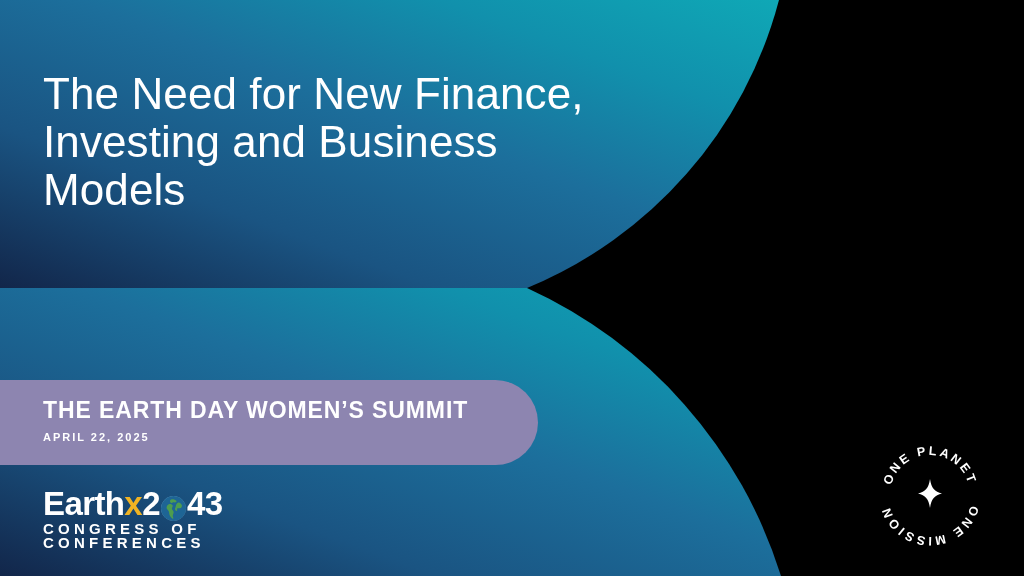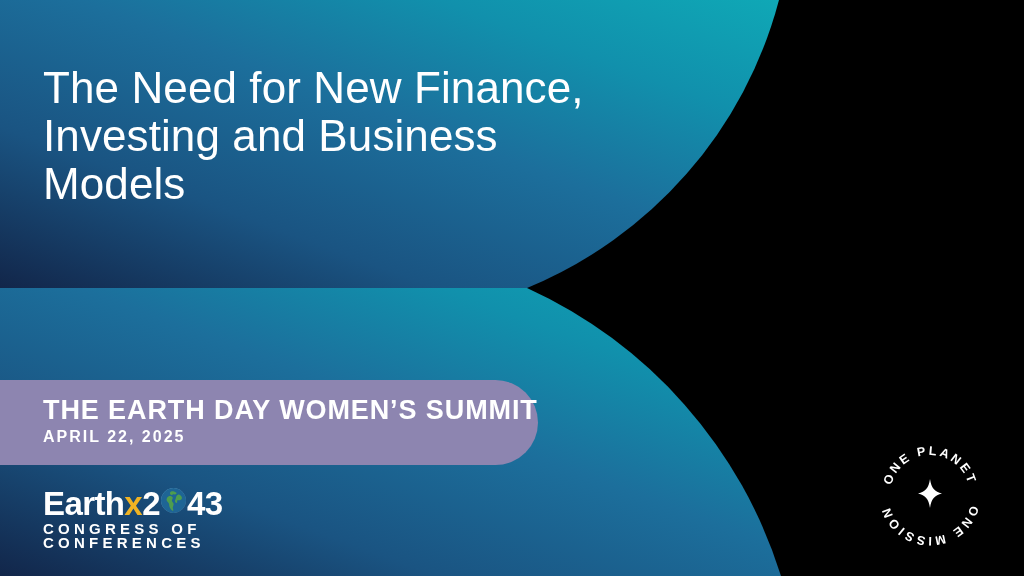--- a/index.html
+++ b/index.html
@@ -27,21 +27,21 @@
     position: absolute;
     inset: 0;
     width: 1024px;
     height: 576px;
   }
 
   
   #title-block {
     position: absolute;
     left: 43px;
-    top: 64px;
+    top: 70px;
     width: 600px;
   }
   #title-text {
     margin: 0;
     color: #ffffff;
     font-family: "Liberation Sans", sans-serif;
     font-weight: 400;
     font-size: 44px;
     line-height: 48px;
     letter-spacing: 0.1px;
@@ -60,44 +60,44 @@
     box-sizing: border-box;
     padding: 0 0 0 63px;
     display: flex;
     flex-direction: column;
     justify-content: center;
   }
   #summit-title {
     color: #ffffff;
     font-family: "Liberation Sans", sans-serif;
     font-weight: bold;
-    font-size: 27px;
+    font-size: 23px;
     letter-spacing: 0.9px;
     line-height: 27px;
   }
   #summit-date {
     color: #ffffff;
     font-family: "Liberation Sans", sans-serif;
     font-weight: bold;
-    font-size: 16px;
+    font-size: 11px;
     letter-spacing: 2.0px;
     line-height: 22px;
     margin-top: 2px;
   }
 
   
   #earthx-logo {
     position: absolute;
     left: 43px;
     top: 487px;
     width: 200px;
   }
   #logo-wordmark {
     display: flex;
-    align-items: flex-start;
+    align-items: flex-end;
     height: 33px;
     font-family: "Liberation Sans", sans-serif;
     font-weight: bold;
     font-size: 33px;
     line-height: 33px;
     letter-spacing: -0.6px;
   }
   .logo-white { color: #ffffff; }
   .logo-gold  { color: #f0b323; }
   #logo-globe {

